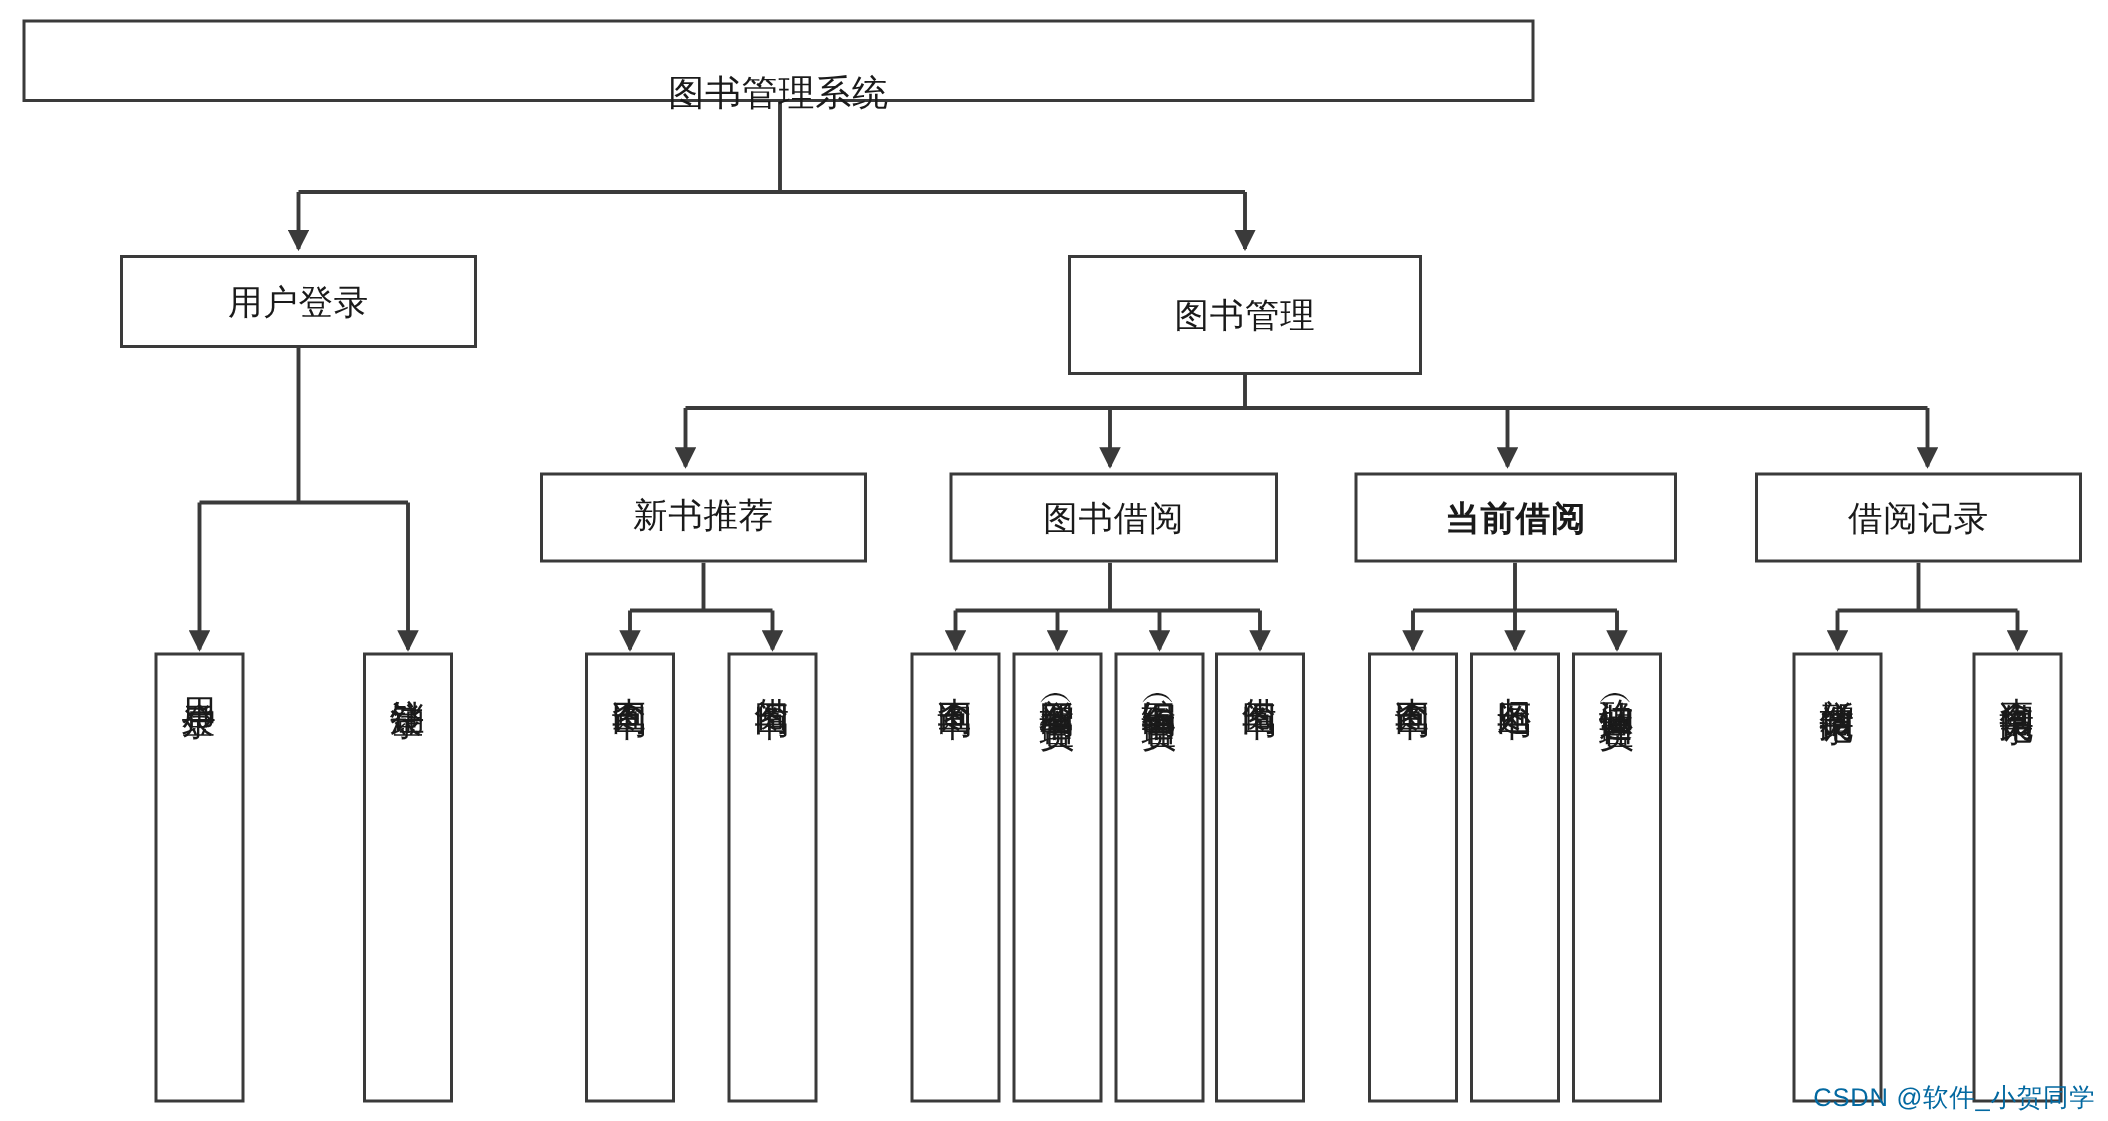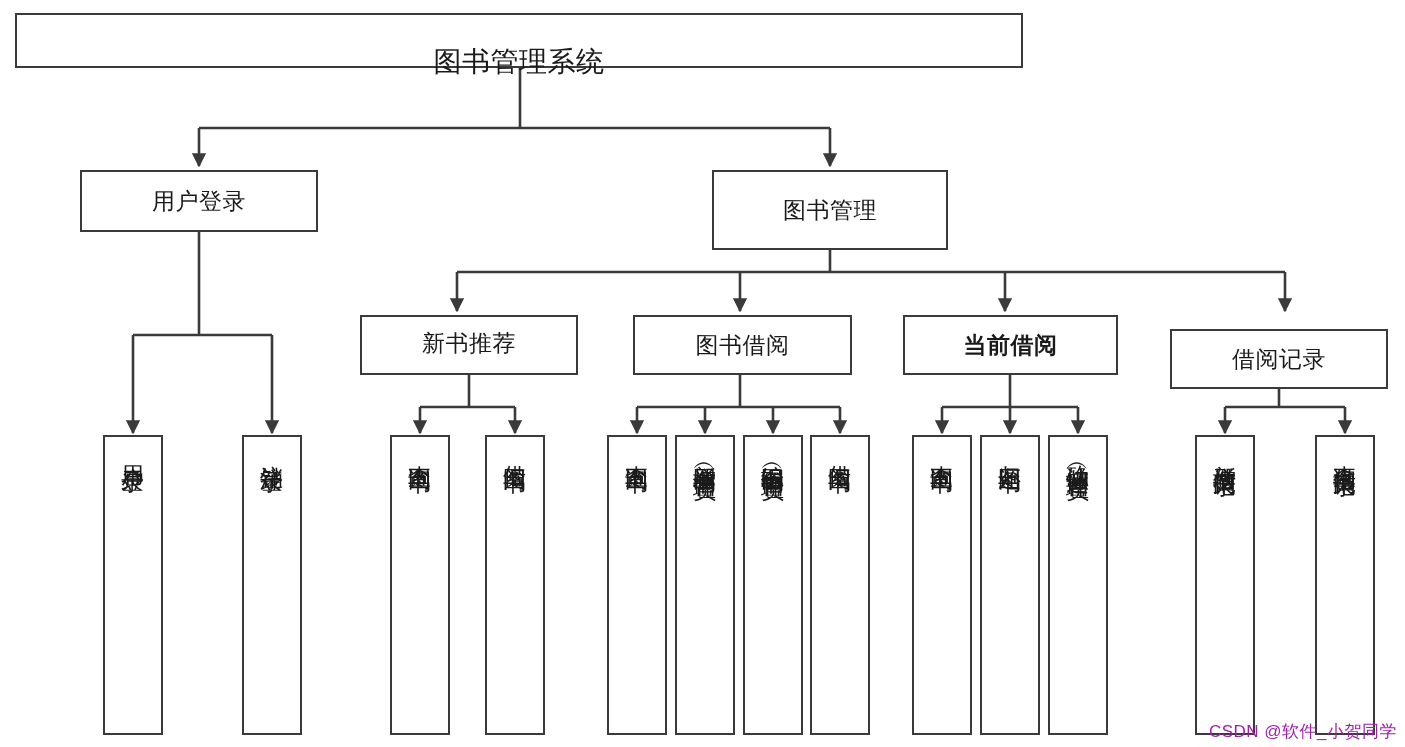--- a/index.html
+++ b/index.html
@@ -41,21 +41,21 @@
     text-align: center;
     line-height: 1.15;
     letter-spacing: 0.5px;
   }
   
   .node.horiz .label {
     font-size: 23px;
     white-space: nowrap;
   }
   .node.root .label {
-    font-size: 28px;
+    font-size: 24px;
     margin-top: 44px;
   }
   
   .node.vert {
     align-items: flex-start;
     justify-content: center;
     padding-top: 10px;
   }
   .node.vert .label {
     writing-mode: vertical-rl;
@@ -64,21 +64,21 @@
     line-height: 1.05;
     letter-spacing: 2px;
     max-height: 278px;
     white-space: nowrap;
   }
   .watermark {
     position: absolute;
     right: 8px;
     bottom: 4px;
     font-size: 17px;
-    color: #a21caf;
+    color: #0369a1;
     letter-spacing: 0.5px;
     white-space: nowrap;
     user-select: none;
   }
 </style>
 </head>
 <body>
 
 <div id="canvas">
 
@@ -147,21 +147,21 @@
 
   <div class="node horiz" style="left:360px; top:315px; width:218px; height:60px;font-family:Liberation Mono, monospace;">
     <span class="label">新书推荐</span>
   </div>
   <div class="node horiz" style="left:633px; top:315px; width:219px; height:60px;">
     <span class="label">图书借阅</span>
   </div>
   <div class="node horiz" style="left:903px; top:315px; width:215px; height:60px;font-weight:bold;">
     <span class="label">当前借阅</span>
   </div>
-  <div class="node horiz" style="left:1170px; top:315px; width:218px; height:60px;margin-top:14px;">
+  <div class="node horiz" style="left:1170px; top:315px; width:218px; height:60px;">
     <span class="label">借阅记录</span>
   </div>
 
   <div class="node vert" style="left:103px; top:435px; width:60px; height:300px;">
     <span class="label">用户登录</span>
   </div>
   <div class="node vert" style="left:242px; top:435px; width:60px; height:300px;">
     <span class="label">注销登录</span>
   </div>
 

